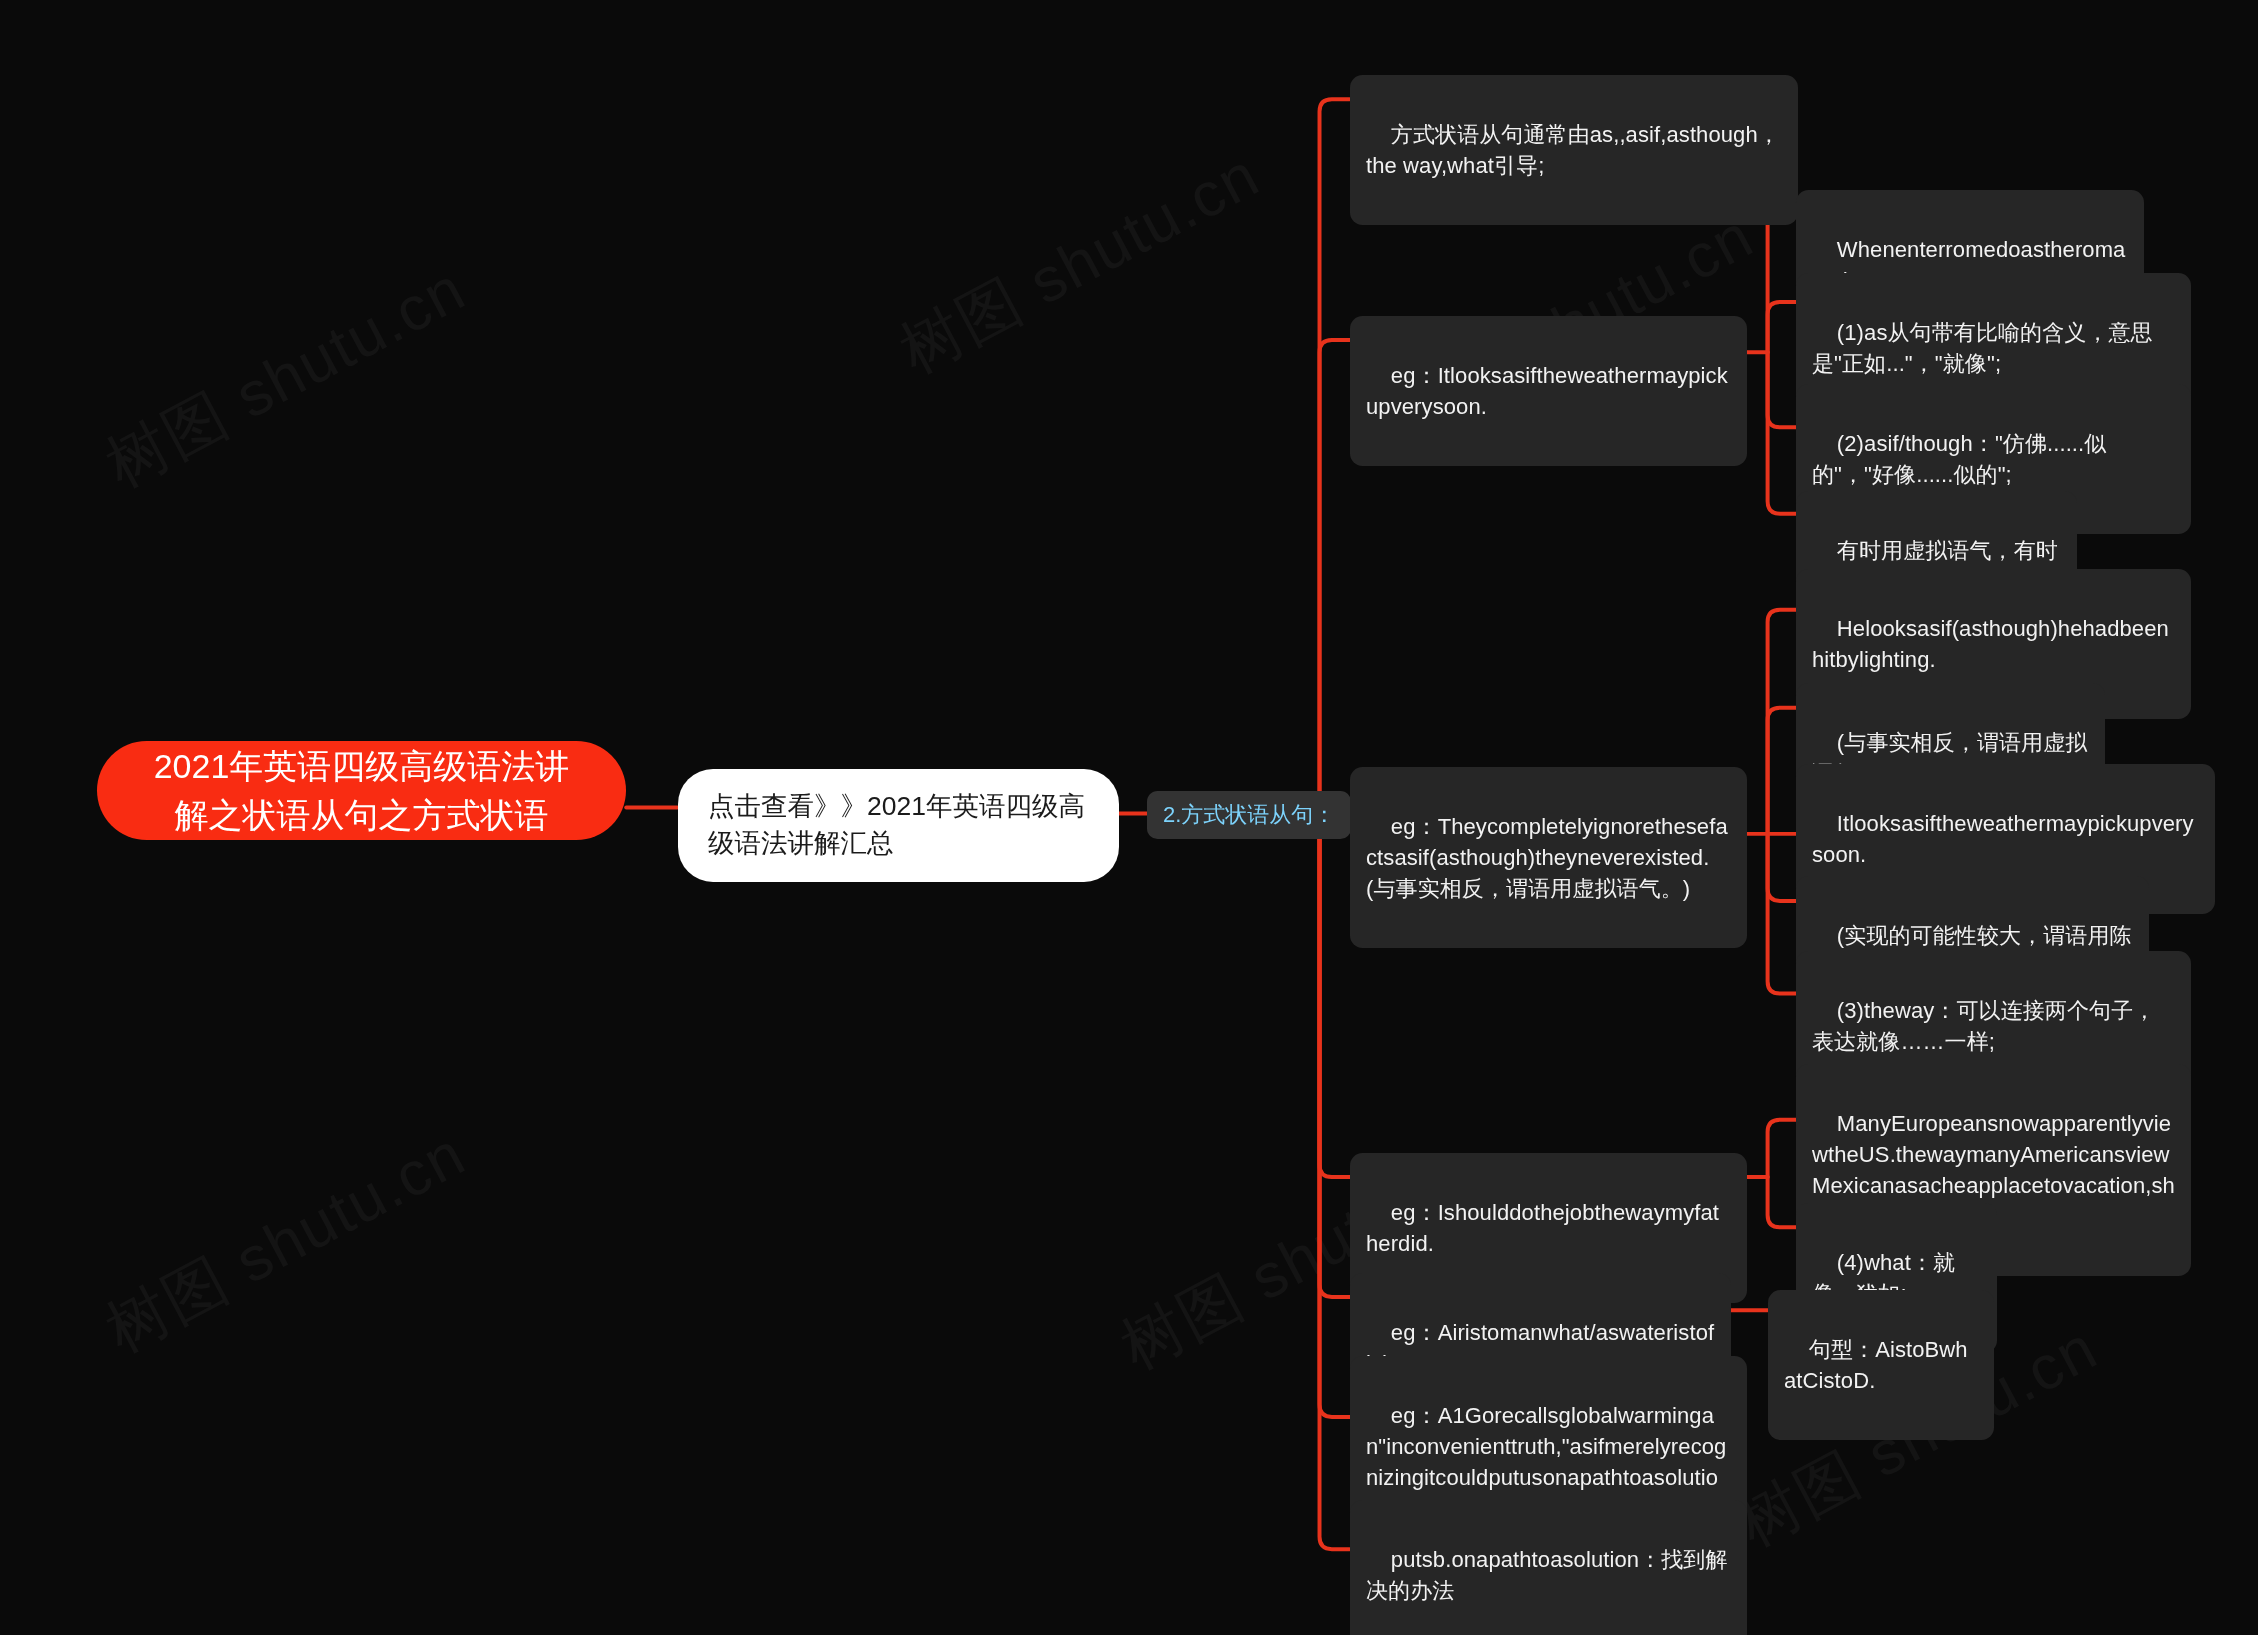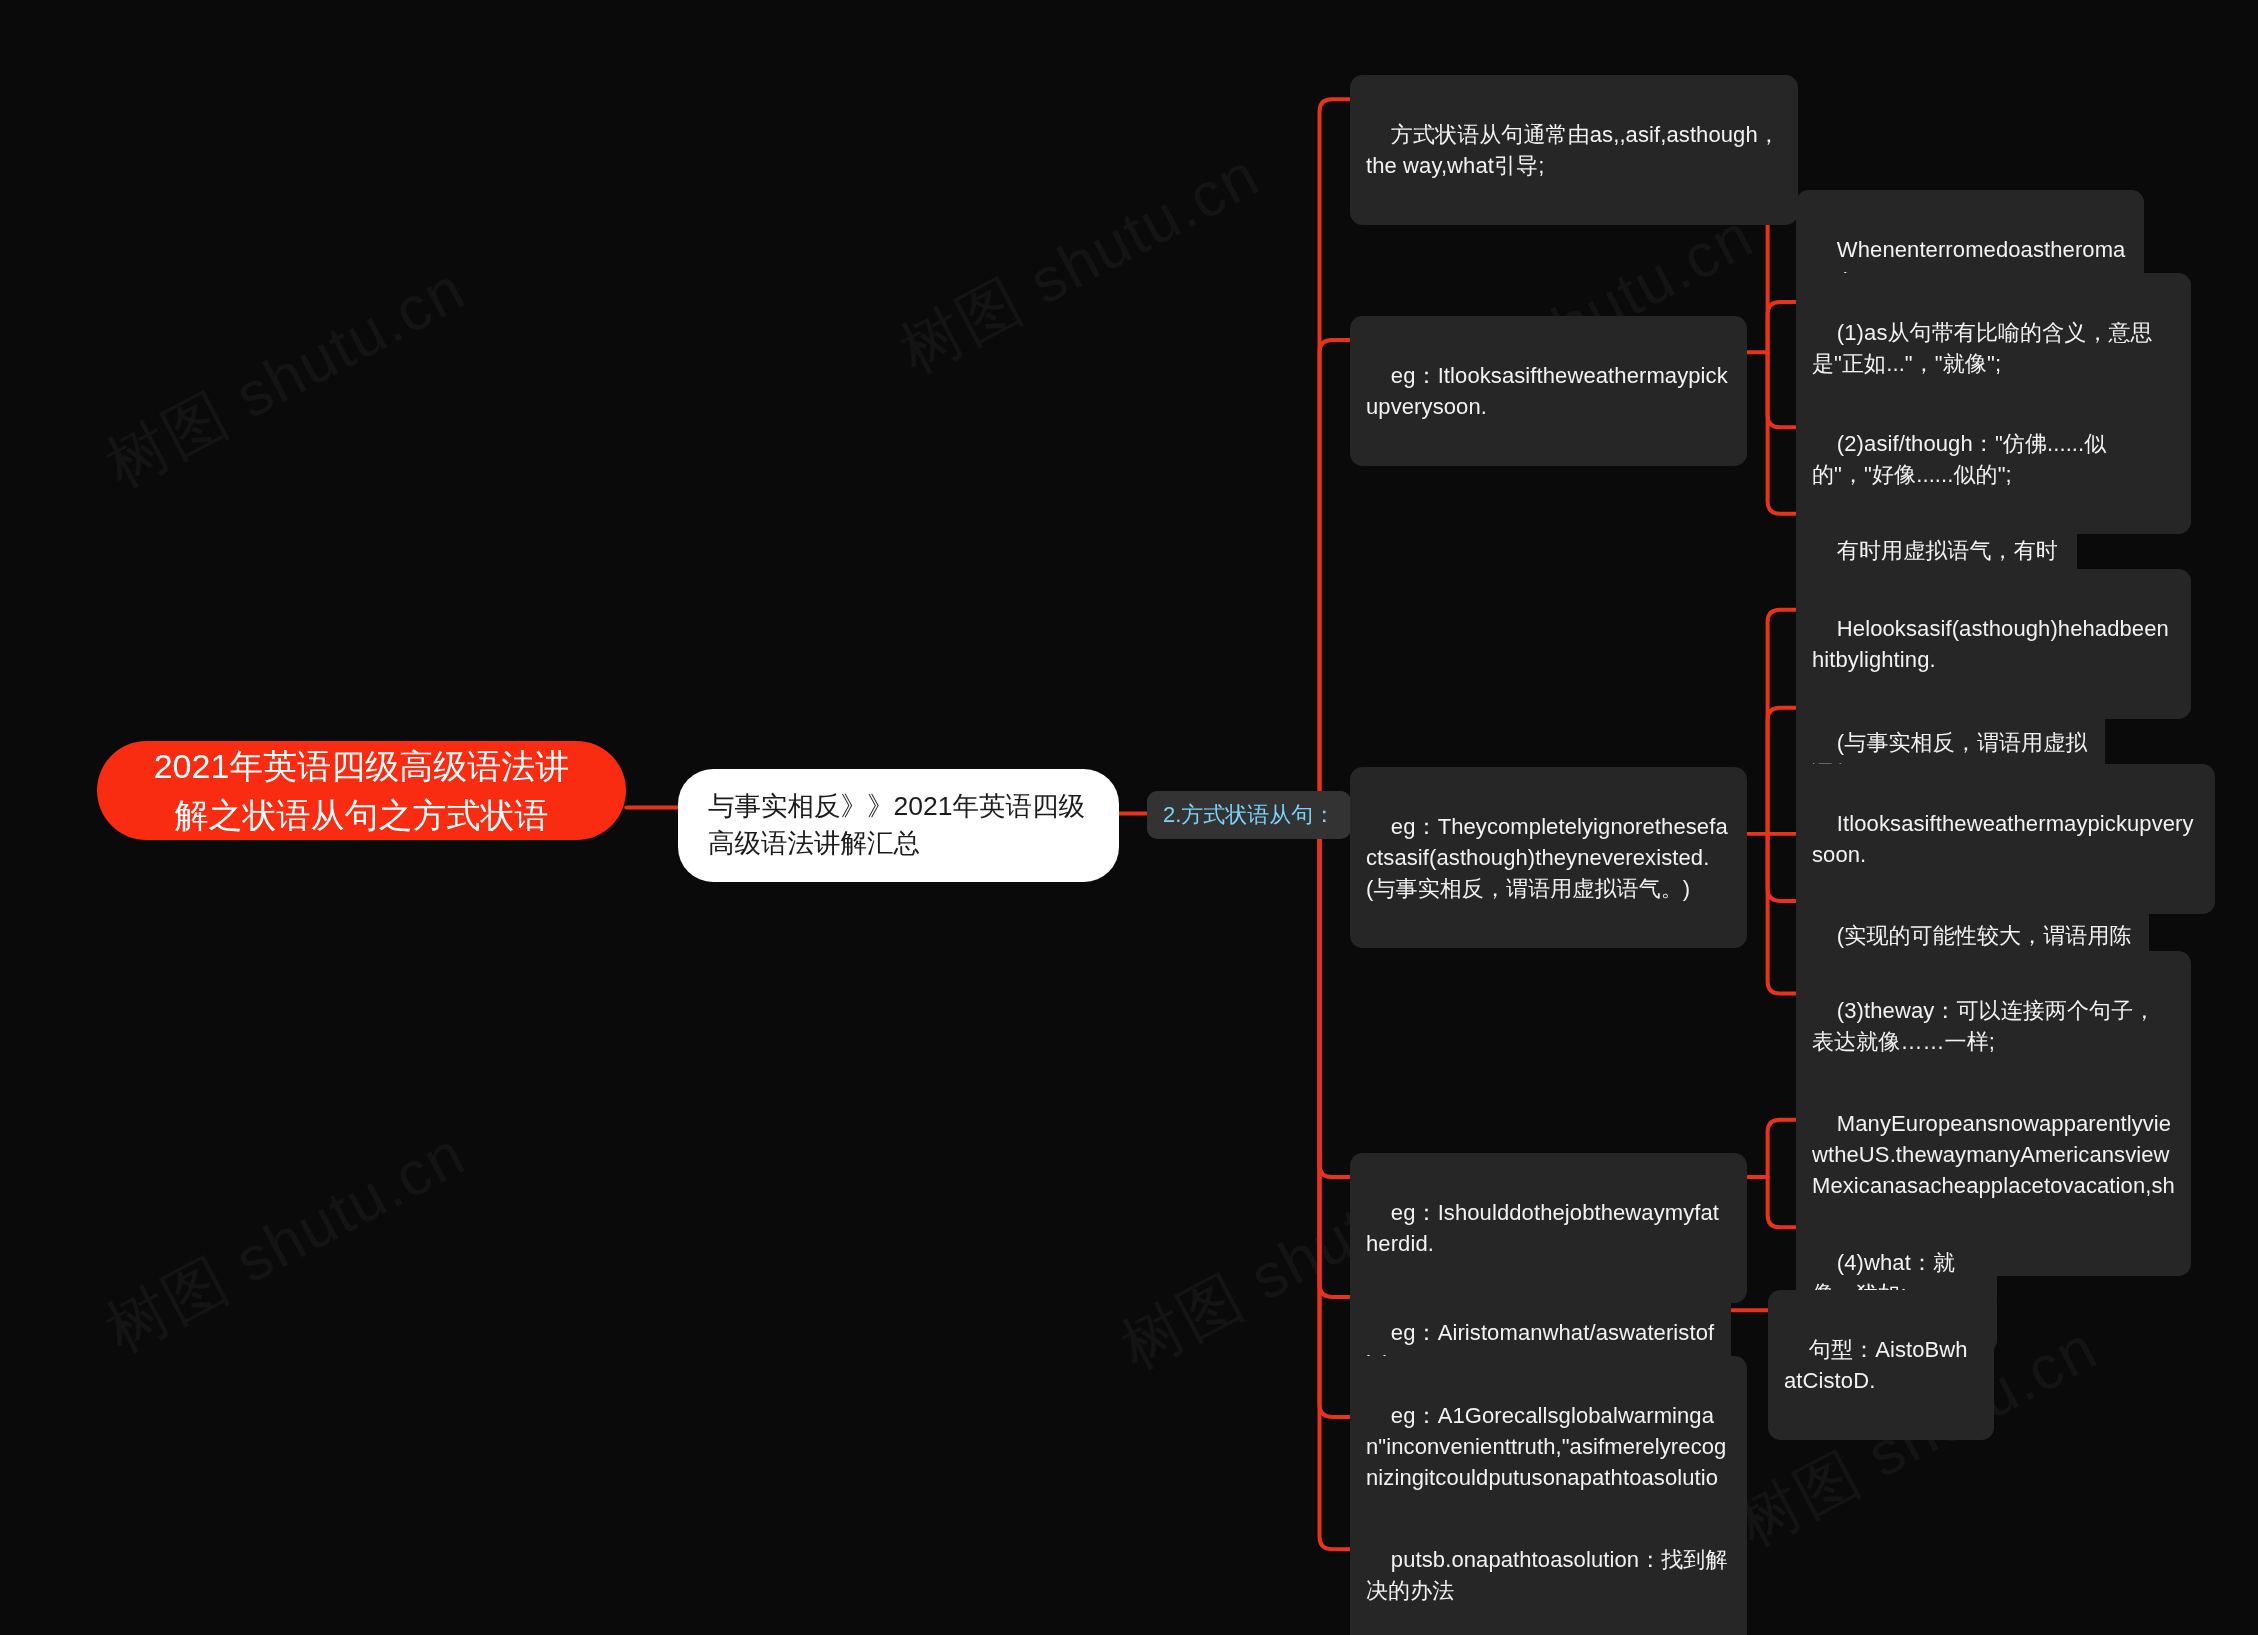--- a/index.html
+++ b/index.html
@@ -123,21 +123,21 @@
 
       <path d="M1962 1485 L2004 1485"></path>
     </g>
   </svg>
 
   <div id="root-node">
     <span>2021年英语四级高级语法讲解之状语从句之方式状语</span>
   </div>
 
   <div id="hub-node">
-    <span>与事实相反》》2021年英语四级高级语法讲解汇总</span>
+    <span>点击查看》》2021年英语四级高级语法讲解汇总</span>
   </div>
 
   <div id="topic-node">
     <span>2.方式状语从句：</span>
   </div>
 
   <div class="node" style="left:1350px; top:75px; width:448px;">
     <span>方式状语从句通常由as,,asif,asthough，the way,what引导;</span>
   </div>
 

